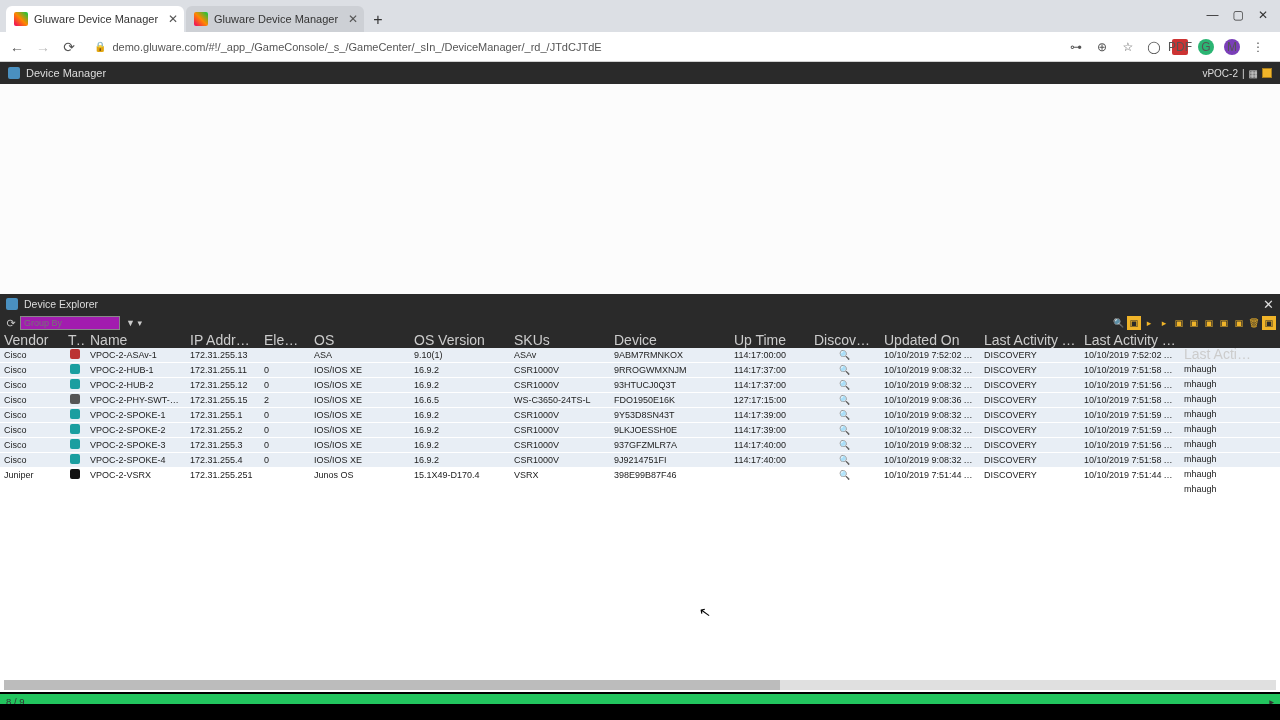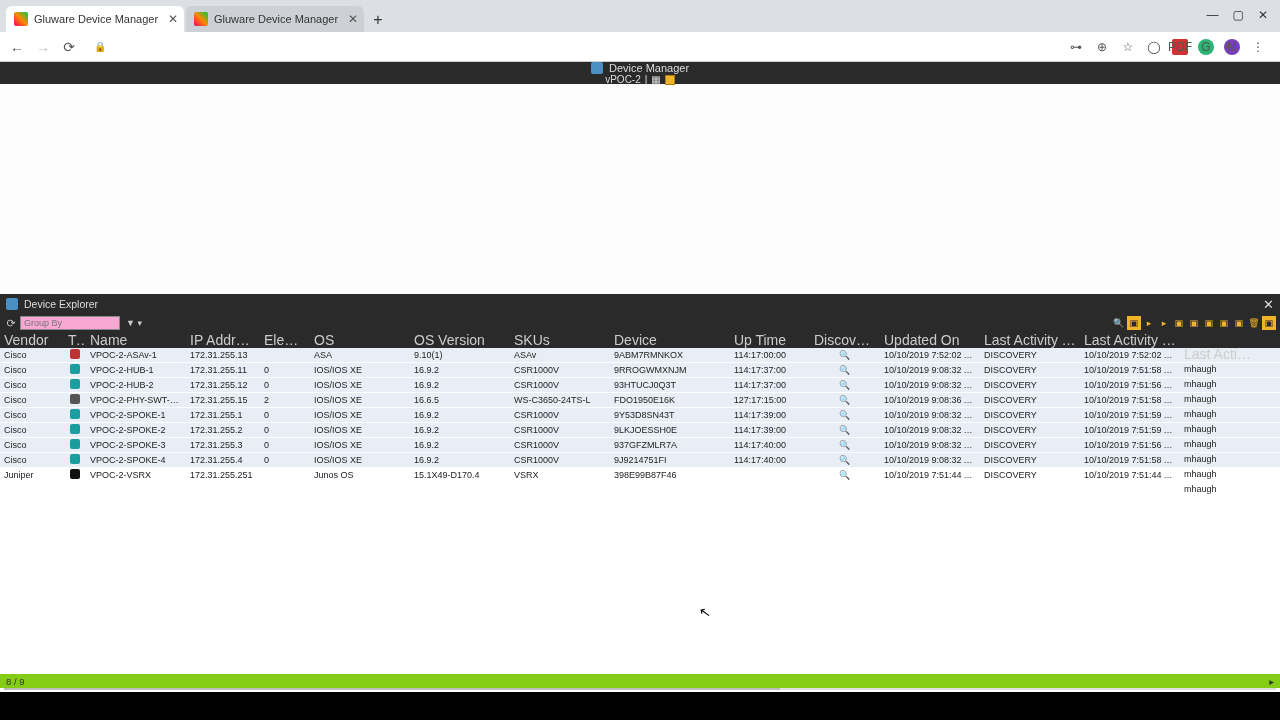--- a/index.html
+++ b/index.html
@@ -20,39 +20,39 @@
   .nav-btn.disabled { color: #bbb; }
   .url-bar { flex: 1; display: flex; align-items: center; padding: 0 8px; font-size: 11px; color: #555; }
   .url-bar .lock { margin-right: 6px; font-size: 10px; }
   .right-icons { display: flex; gap: 10px; align-items: center; padding-right: 6px; }
   .right-icons span { width: 16px; height: 16px; display: flex; align-items: center; justify-content: center; color: #555; font-size: 12px; }
   .avatar-circle { width: 18px; height: 18px; border-radius: 50%; background: #7a3fb8; color: #fff; font-size: 9px; display: flex; align-items: center; justify-content: center; }
   .pdf-icon { background: #c33; color: #fff; width: 16px; height: 14px; font-size: 7px; display:flex;align-items:center;justify-content:center; border-radius:2px;}
   .g-icon { background: #2bb573; color:#fff; width:16px;height:16px;border-radius:50%;font-size:8px;display:flex;align-items:center;justify-content:center;}
   
   
-  .app-header { background: #2a2a2a; color: #ddd; height: 22px; display: flex; align-items: center; padding: 0 8px; font-size: 11px; justify-content: space-between; flex-direction: column; }
+  .app-header { background: #2a2a2a; color: #ddd; height: 22px; display: flex; align-items: center; padding: 0 8px; font-size: 11px; justify-content: space-between; }
   .app-header .left { display:flex; align-items:center; gap:6px; }
   .app-header .cube { width:12px;height:12px;background:#4a90c0;border-radius:2px; }
   .app-header .right { display:flex; align-items:center; gap:4px; font-size:10px; }
   .app-header .right .sq { width:10px;height:10px;background:#f0b429; border:1px solid #aa7e1d;}
   
   
   .content-gap { background: #fcfcfc; height: 210px; }
   
   
   .panel-header { background: #2a2a2a; color: #ddd; height: 20px; display: flex; align-items: center; padding: 0 6px; font-size: 10.5px; justify-content: space-between; }
   .panel-header .left { display:flex;align-items:center;gap:6px; }
   .panel-header .ic { width:12px;height:12px;background:#4a90c0;border-radius:2px; }
   .panel-header .close-p { cursor:pointer; font-size:13px; }
   
   .toolbar { background: #2a2a2a; height: 18px; display: flex; align-items: center; padding: 0 4px; justify-content: space-between; }
   .toolbar .left-tools { display:flex;align-items:center;gap:2px; }
   .toolbar .refresh { width:14px;height:14px;color:#ccc;font-size:11px;display:flex;align-items:center;justify-content:center; }
-  .toolbar input { width:100px;height:14px;font-size:9px;padding:0 3px;border:1px solid #888;background:#f9a8d4; }
+  .toolbar input { width:100px;height:14px;font-size:9px;padding:0 3px;border:1px solid #888;background:#a21caf; }
   .toolbar .filter-toggle { color:#ccc;font-size:9px;padding:0 4px; }
   .toolbar .right-tools { display:flex;align-items:center;gap:1px; }
   .toolbar .tbtn { width:14px;height:14px;display:flex;align-items:center;justify-content:center;font-size:9px;color:#2a2a2a;background:#f0b429;border:0; }
   .toolbar .tbtn.alt { background:transparent;color:#f0b429; }
   
   
   .table-wrap { background:#fff; position:relative; height: 360px; overflow:hidden;}
   .thead { background:#2a2a2a;color:#ccc;height:16px;display:flex;align-items:center;font-size:14px; }
   .thead > div, .row > div { overflow:hidden;white-space:nowrap;text-overflow:ellipsis;padding:0 4px; }
   .row { height:15px;display:flex;align-items:center;font-size:9px;color:#222;background:#e8eef5; border-bottom:1px solid #fff;}
@@ -62,21 +62,21 @@
   .c-elem{width:50px;} .c-os{width:100px;} .c-osver{width:100px;} .c-sku{width:100px;} .c-serial{width:100px;}
   .c-uptime{width:100px;text-align:center;} .c-disc{width:70px;text-align:center;} .c-updated{width:100px;} .c-actype{width:100px;}
   .c-acton{width:100px;} .c-actby{width:80px;margin-top:28px;}
   .type-ic{width:10px;height:10px;display:inline-block;background:#333;border-radius:2px;}
   .type-ic.cyan{background:#1a9ea0;} .type-ic.black{background:#111;}
   .type-ic.firewall{background:#b33;} .type-ic.switch{background:#555;}
   .mag{color:#888;font-size:9px;}
   
   .scroll-strip{position:absolute;left:4px;right:4px;bottom:30px;height:10px;background:#e0e0e0;}
   .scroll-thumb{height:100%;width:61%;background:#bcbcbc;}
-  .status-strip{position:absolute;left:0;right:0;bottom:32px;height:14px;background:#84cc16;color:#333;font-size:9.5px;display:flex;align-items:center;padding:0 6px;justify-content:space-between;}
+  .status-strip{position:absolute;left:0;right:0;bottom:12px;height:14px;background:#22c55e;color:#333;font-size:9.5px;display:flex;align-items:center;padding:0 6px;justify-content:space-between;}
   .bottom-black{position:absolute;left:0;right:0;bottom:0;height:16px;background:#000;}
   
   .cursor-arrow{position:absolute;left:699px;top:604px;font-size:14px;color:#000;transform:rotate(-10deg);}
 </style>
 </head>
 <body>
 
 <div class="browser-top">
   <div class="tab">
     <span class="favicon"></span>
@@ -95,20 +95,21 @@
     <span>✕</span>
   </div>
 </div>
 
 <div class="browser-bar">
   <div class="nav-btn">←</div>
   <div class="nav-btn disabled">→</div>
   <div class="nav-btn">⟳</div>
   <div class="url-bar">
     <span class="lock">🔒</span>
+    <span>demo.gluware.com/#!/_app_/GameConsole/_s_/GameCenter/_sIn_/DeviceManager/_rd_/JTdCJTdE</span>
   </div>
   <div class="right-icons">
     <span>⊶</span>
     <span>⊕</span>
     <span>☆</span>
     <span>◯</span>
     <span class="pdf-icon">PDF</span>
     <span class="g-icon">G</span>
     <span class="avatar-circle">M</span>
     <span>⋮</span>

